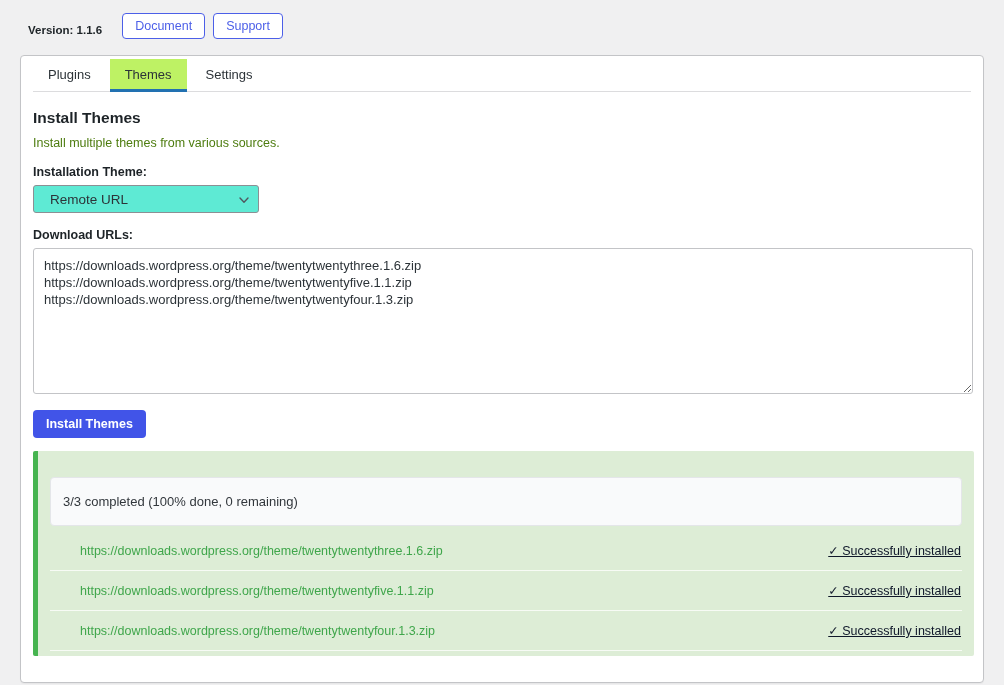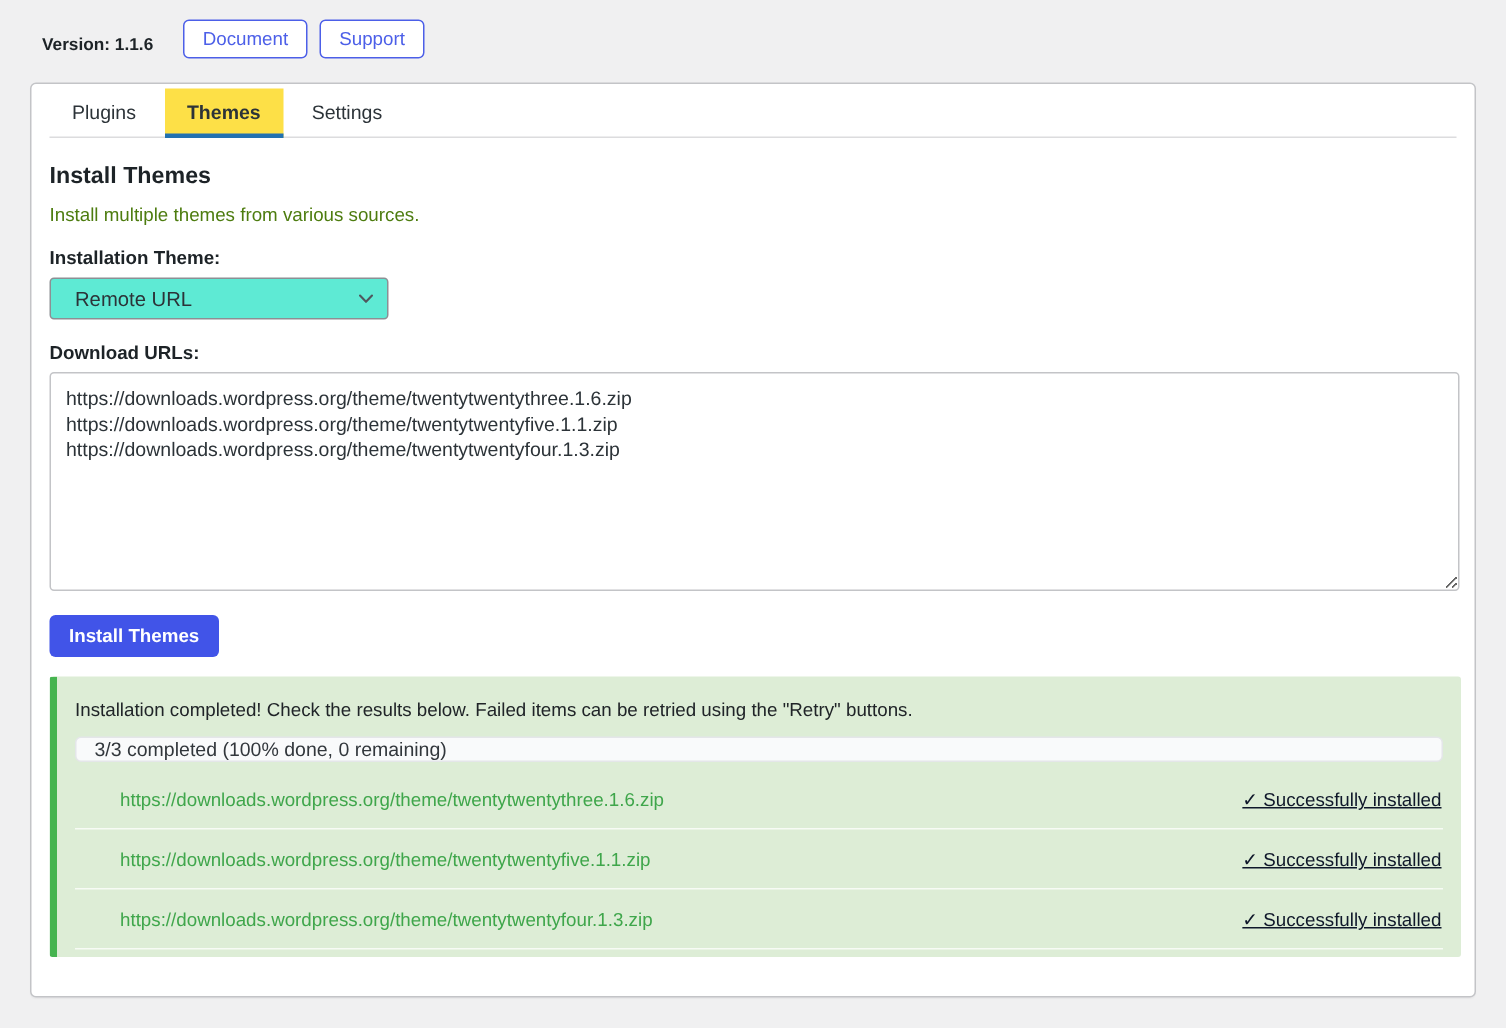--- a/index.html
+++ b/index.html
@@ -65,22 +65,22 @@
     color: #2c3338;
     padding: 8px 15px 7px;
     border-bottom: 3px solid transparent;
     margin-bottom: -1px;
     cursor: pointer;
     background: transparent;
     border-top: none; border-left: none; border-right: none;
     font-family: "Liberation Sans", sans-serif;
   }
   .tab.active {
-    background: #fde047;
-    font-weight: 700;
+    background: #bef264;
+    font-weight: 400;
     border-bottom-color: #2271b1;
   }
 
   
   .section-heading {
     font-size: 15.5px;
     font-weight: 700;
     margin: 17px 0 0;
   }
   .section-desc {
@@ -157,21 +157,21 @@
   }
   .results-message {
     font-size: 12.5px;
     color: #202428;
   }
   .progress-bar {
     margin-top: 11px;
     background: #f9fafb;
     border: 1px solid #e4e6e9;
     border-radius: 4px;
-    padding: 0 12px;
+    padding: 16px 12px;
     font-size: 13px;
     color: #32373c;
   }
   .results-list { margin-top: 5px; }
   .result-row {
     display: flex;
     justify-content: space-between;
     align-items: center;
     padding: 12px 1px 12px 30px;
     border-bottom: 1px solid rgba(255,255,255,0.75);
@@ -221,21 +221,20 @@
   </div>
 
   <label class="field-label">Download URLs:</label>
   <textarea class="urls-textarea" spellcheck="false" style="">https://downloads.wordpress.org/theme/twentytwentythree.1.6.zip
 https://downloads.wordpress.org/theme/twentytwentyfive.1.1.zip
 https://downloads.wordpress.org/theme/twentytwentyfour.1.3.zip</textarea>
 
   <button class="btn-primary">Install Themes</button>
 
   <div class="results-panel">
-    <div class="results-message">Installation completed! Check the results below. Failed items can be retried using the "Retry" buttons.</div>
     <div class="progress-bar">
       <span>3/3 completed (100% done, 0 remaining)</span>
     </div>
     <div class="results-list">
       <div class="result-row">
         <span class="result-url">https://downloads.wordpress.org/theme/twentytwentythree.1.6.zip</span>
         <span class="result-status">✓ Successfully installed</span>
       </div>
       <div class="result-row">
         <span class="result-url">https://downloads.wordpress.org/theme/twentytwentyfive.1.1.zip</span>

